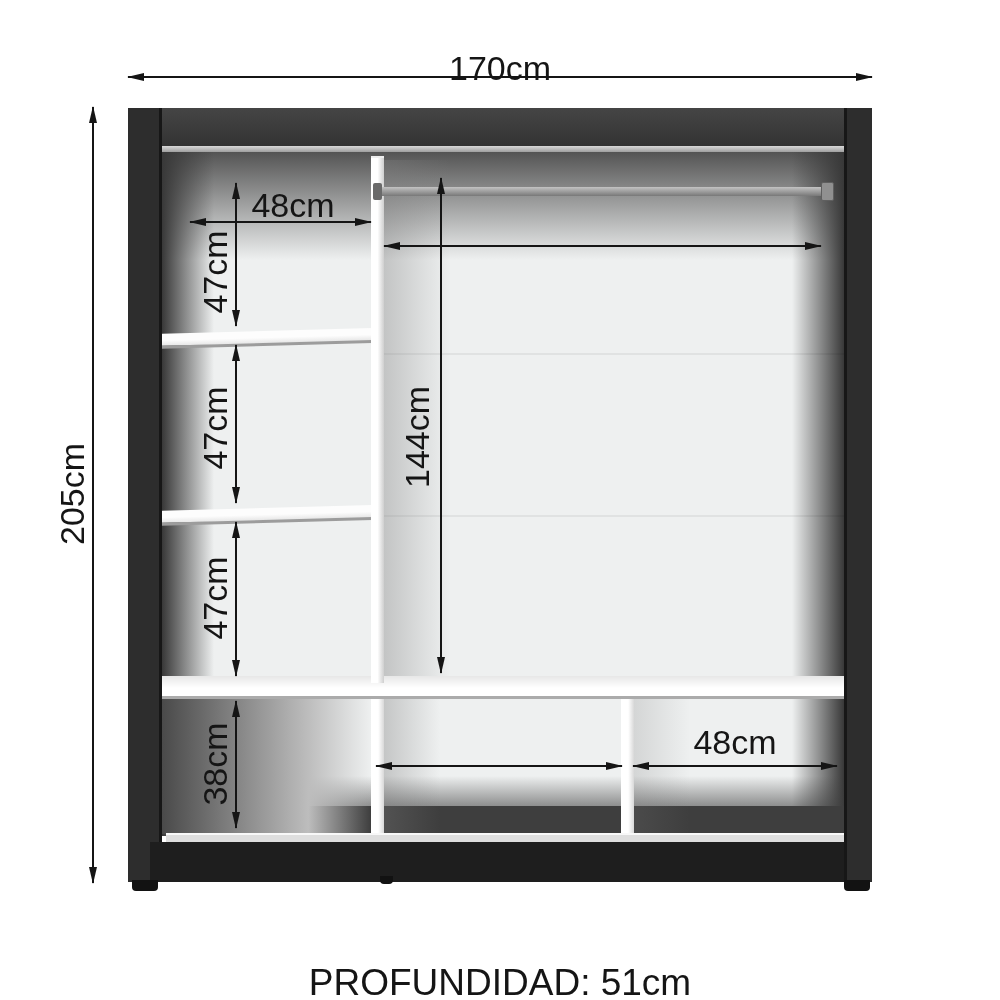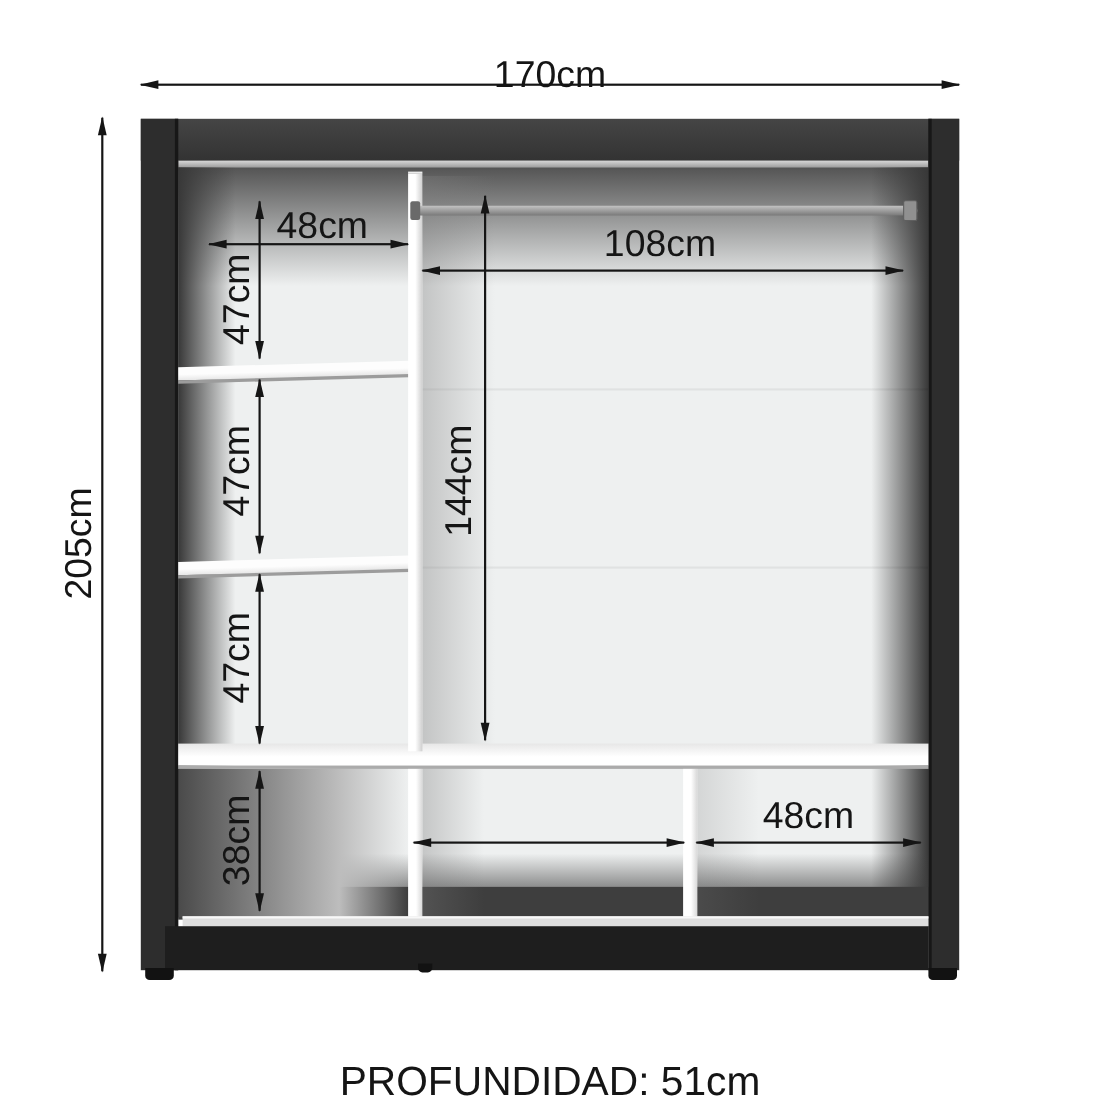--- a/index.html
+++ b/index.html
@@ -144,21 +144,20 @@
 
   <div class="dim-label rot" style="left:135px; top:407px;">47cm</div>
   <div class="dv" style="left:235px; top:345px; height:158px;"></div>
 
   <div class="dim-label rot" style="left:135px; top:577px;">47cm</div>
   <div class="dv" style="left:235px; top:522px; height:154px;"></div>
 
   <div class="dim-label rot" style="left:135px; top:743px;">38cm</div>
   <div class="dv" style="left:235px; top:701px; height:127px;"></div>
 
-  <div class="dim-label" style="left:520px; top:201px;">108cm</div>
   <div class="dh" style="left:384px; top:245px; width:437px;"></div>
 
   <div class="dim-label rot" style="left:337px; top:416px;">144cm</div>
   <div class="dv" style="left:440px; top:178px; height:495px;"></div>
 
   <div class="dh" style="left:376px; top:765px; width:246px;"></div>
 
   <div class="dim-label" style="left:655px; top:721px;">48cm</div>
   <div class="dh" style="left:633px; top:765px; width:204px;"></div>
 

